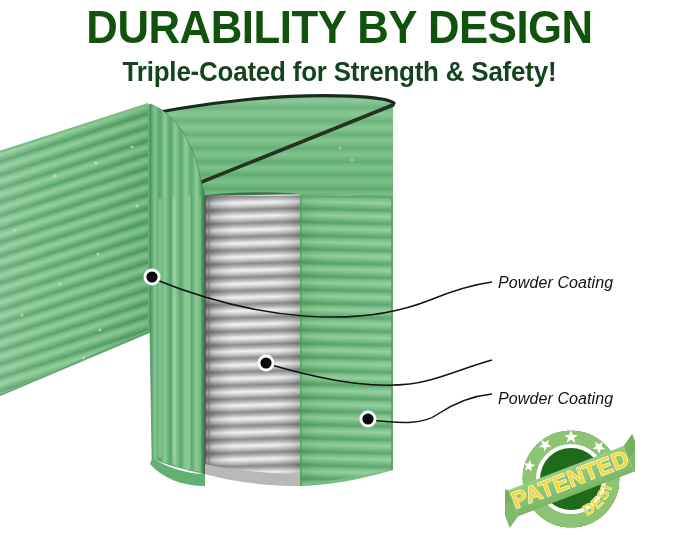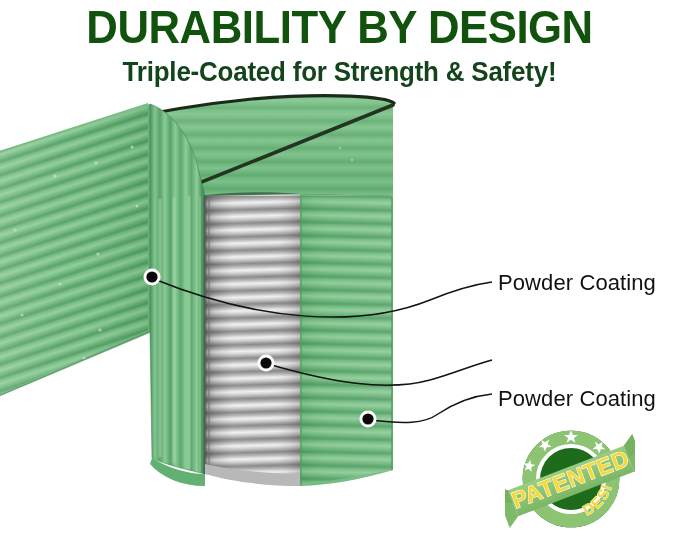--- a/index.html
+++ b/index.html
@@ -58,25 +58,26 @@
   #artwork {
     position: absolute;
     left: 0; top: 0;
     width: 679px; height: 534px;
   }
 
   
   .callout-label {
     position: absolute;
     font-family: "Liberation Sans", sans-serif;
-    font-size: 22px;
+    font-size: 16px;
     line-height: 21px;
     color: #111111;
     white-space: pre-line;
     letter-spacing: 0.1px;
+    font-style: italic;
   }
   #label-0 { left: 498px; top: 272px; }
   #label-1 { left: 498px; top: 318px; }
   #label-2 { left: 498px; top: 388px; }
 
   
   #badge {
     position: absolute;
     left: 505px; top: 425px;
     width: 130px; height: 108px;

